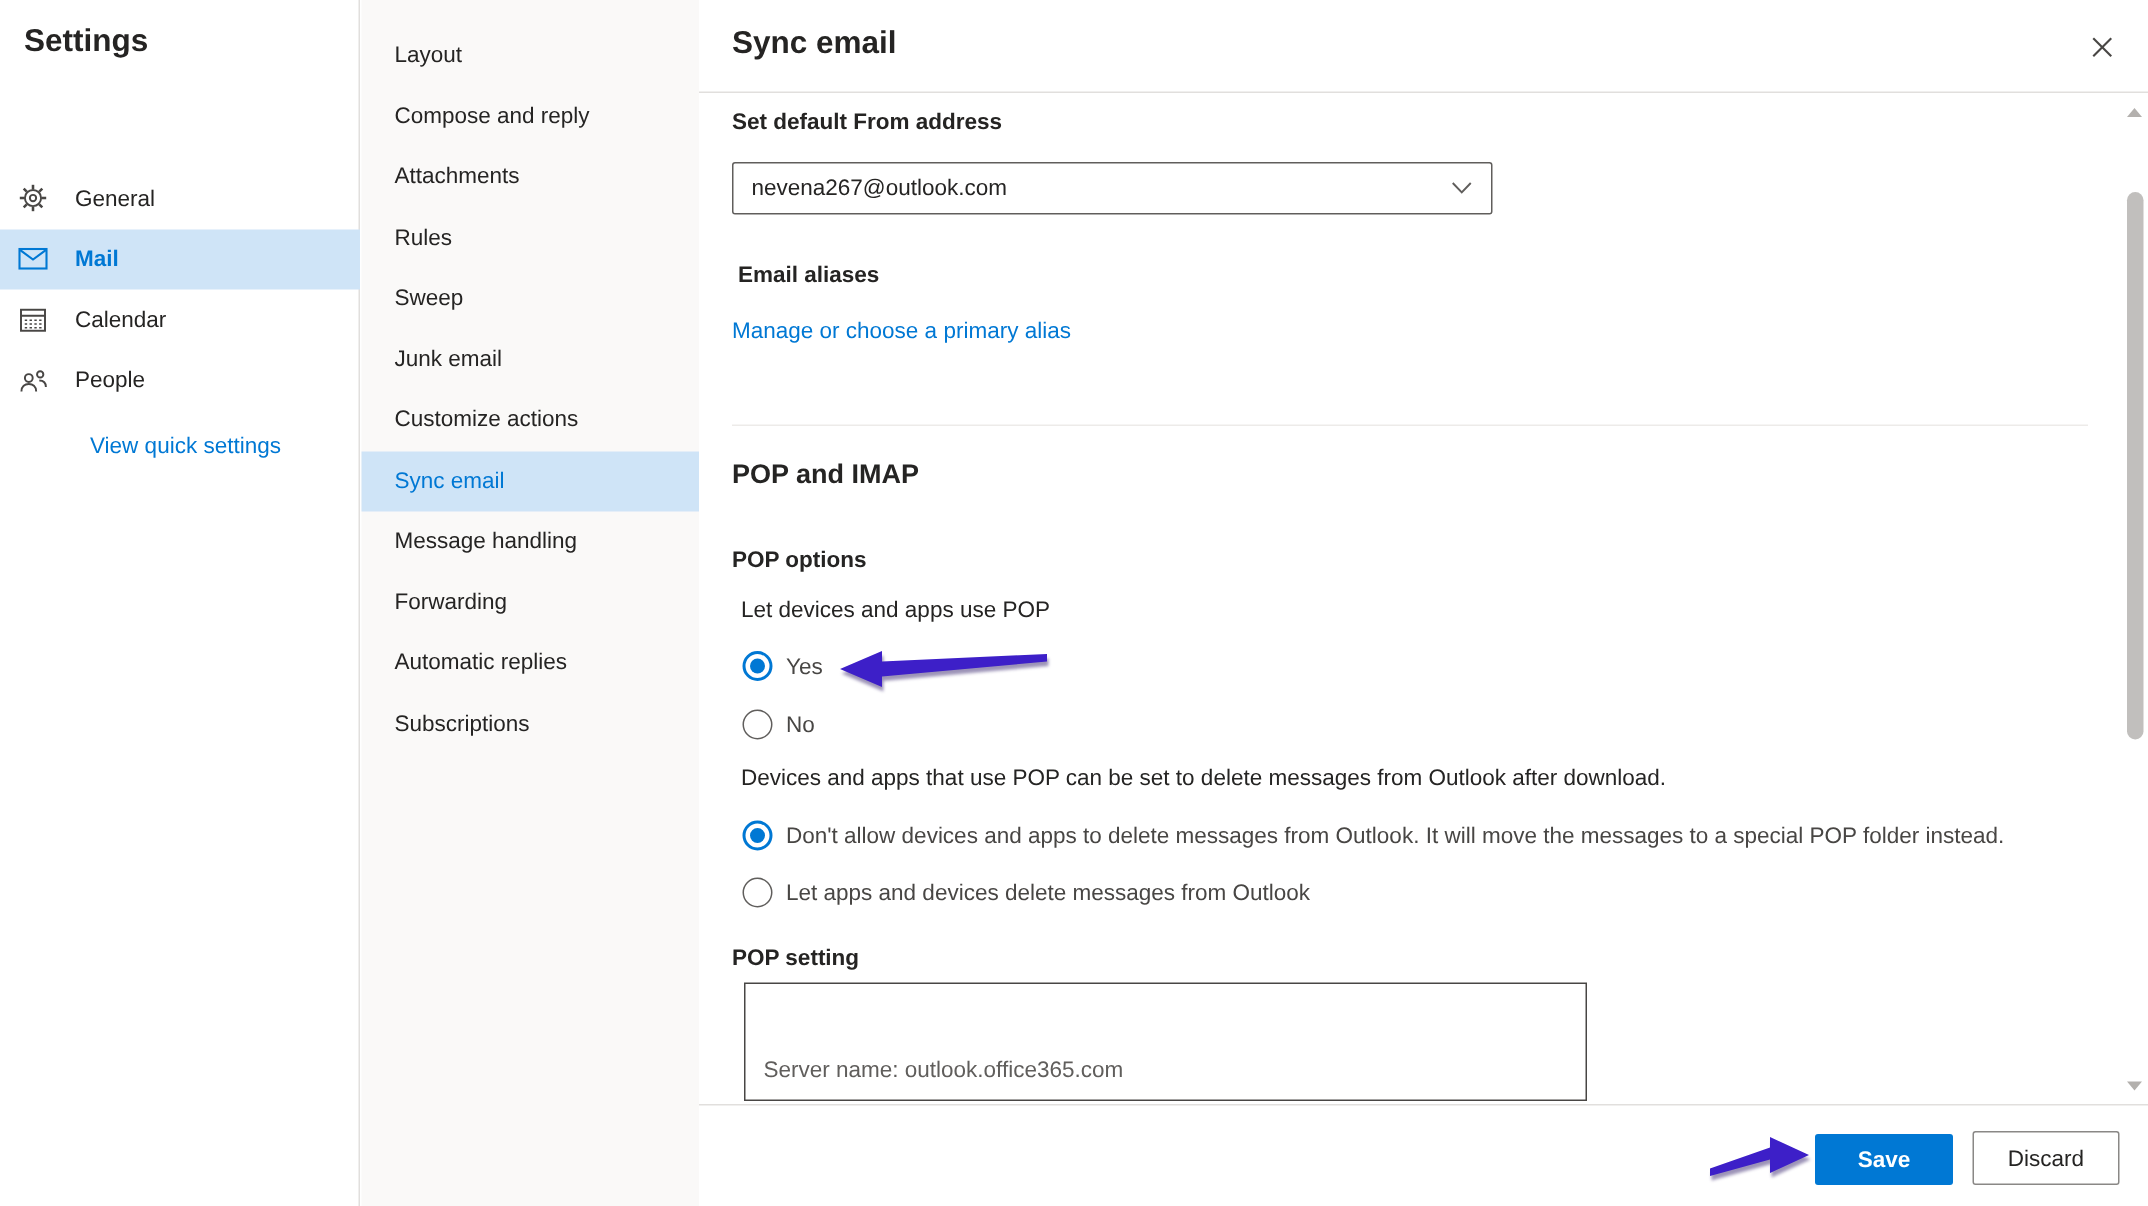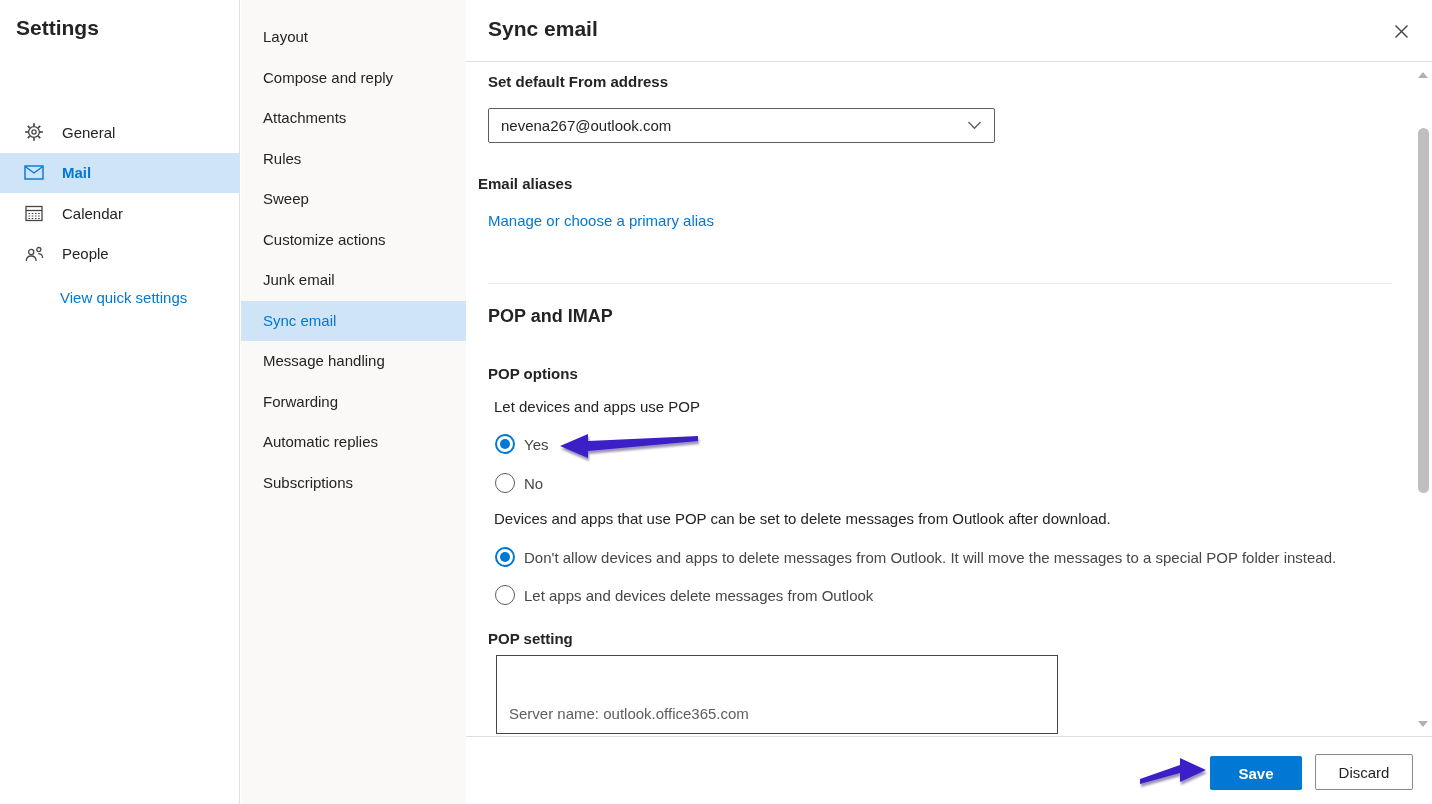--- a/index.html
+++ b/index.html
@@ -22,21 +22,21 @@
     border:1px solid #605e5c; border-radius:2px; background:#fff;
     display:flex; align-items:center; padding:0 8px 0 12px;
   }
   .search-box input {
     border:none; outline:none; flex:1; font-size:15px; margin-left:10px;
     font-family:inherit; color:#252423; background:transparent;
   }
   .search-box input::placeholder { color:#605e5c; }
   .nav { position:absolute; left:0; top:112px; width:240px; }
   .nav-item {
-    height:40.5px; display:flex; align-items:center; padding-left:24px;
+    height:40.5px; display:flex; align-items:center; padding-left:12px;
     font-size:15px; color:#252423; cursor:pointer;
   }
   .nav-item .nicon { width:20px; display:flex; justify-content:center; margin-right:18px; }
   .nav-item.selected { background:#cfe4f7; color:#0078d4; font-weight:700; }
   .quick-link { position:absolute; left:60px; top:289px; font-size:15px; color:#0078d4; cursor:pointer; }
 
   
   .subnav {
     position:absolute; left:241px; top:0; width:225px; height:804px;
     background:#faf9f8; padding-top:17px;
@@ -182,22 +182,22 @@
 
     <div class="quick-link">View quick settings</div>
   </div>
 
   <div class="subnav">
     <div class="subnav-item">Layout</div>
     <div class="subnav-item">Compose and reply</div>
     <div class="subnav-item">Attachments</div>
     <div class="subnav-item">Rules</div>
     <div class="subnav-item">Sweep</div>
+    <div class="subnav-item">Junk email</div>
     <div class="subnav-item">Customize actions</div>
-    <div class="subnav-item">Junk email</div>
     <div class="subnav-item selected">Sync email</div>
     <div class="subnav-item">Message handling</div>
     <div class="subnav-item">Forwarding</div>
     <div class="subnav-item">Automatic replies</div>
     <div class="subnav-item">Subscriptions</div>
   </div>
 
   <div class="panel">
     <div class="panel-title">Sync email</div>
 
@@ -212,21 +212,21 @@
 
     <div class="h-semibold" style="left:22px; top:73px;">Set default From address</div>
 
     <div class="dropdown">
       <span class="dd-value">nevena267@outlook.com</span>
       <svg width="15" height="9" viewBox="0 0 15 9">
         <polyline points="1.5,1 7.5,7.3 13.5,1" fill="none" stroke="#605e5c" stroke-width="1.3"></polyline>
       </svg>
     </div>
 
-    <div class="h-semibold" style="left:12px; top:175px;">Email aliases</div>
+    <div class="h-semibold" style="left:26px; top:175px;">Email aliases</div>
     <div class="alias-link">Manage or choose a primary alias</div>
 
     <div class="section-divider"></div>
 
     <div class="pop-imap-heading">POP and IMAP</div>
     <div class="h-semibold" style="left:22px; top:365px;">POP options</div>
     <div class="body-text" style="left:28px; top:398px;">Let devices and apps use POP</div>
 
     <div class="radio-row" style="left:29px; top:434px;">
       <span class="radio selected"></span>

